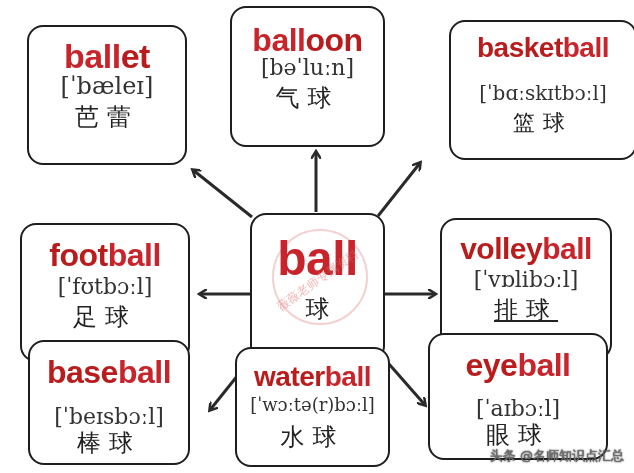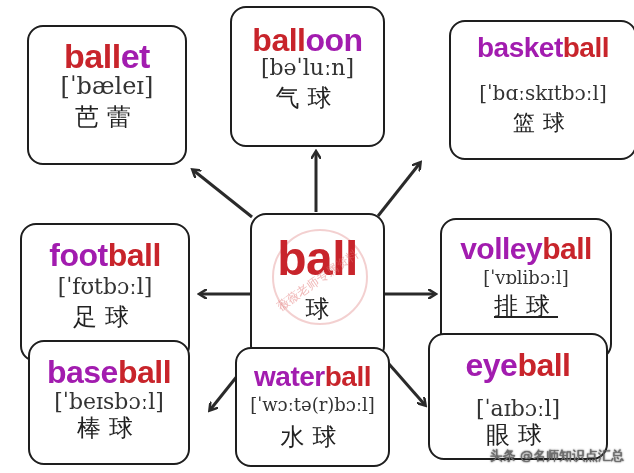--- a/index.html
+++ b/index.html
@@ -2,21 +2,21 @@
 <html><head>
 <meta charset="utf-8">
 <style>
   html, body { margin:0; padding:0; }
   body { width:634px; height:473px; background:#ffffff; position:relative; overflow:hidden;
          font-family:"Liberation Serif", serif; }
   .box { position:absolute; border:2px solid #1e1e1e; border-radius:16px; background:#fff;
          box-sizing:border-box; text-align:center; }
   .word { font-family:"Liberation Sans", sans-serif; font-weight:bold; letter-spacing:-0.5px;
           line-height:1; display:block; white-space:nowrap; }
-  .word .dark { color:#a21caf;text-align:right; }
+  .word .dark { color:#b91c1c;text-align:right; }
   .word .red { color:#c8242b; }
   .ipa { display:block; font-family:"DejaVu Serif", serif; color:#333; white-space:nowrap; line-height:1.1; }
   .zh { display:block; font-family:"DejaVu Sans", sans-serif; color:#222; letter-spacing:8px; line-height:1.2; }
   svg.arrows { position:absolute; left:0; top:0; }
   .stamp { position:absolute; left:272px; top:228px; width:92px; height:92px; border:2px solid rgba(220,120,120,0.35);
            border-radius:50%; }
   .stamp-text { position:absolute; left:270px; top:272px; font-size:12px; color:rgba(225,110,110,0.5);
                 transform:rotate(-35deg); font-family:"DejaVu Sans", sans-serif; white-space:nowrap; }
   .watermark { position:absolute; right:10px; bottom:8px; font-family:"DejaVu Sans", sans-serif; font-size:13px;
                color:#737373; text-shadow:0 0 2px #333, 0 0 1px #333; white-space:nowrap; }
@@ -80,29 +80,29 @@
     <span class="dark">foot</span><span class="red">ball</span><span class="dark"></span>
   </span>
   <span class="ipa" style="font-size:22px;margin-top:4px;">[ˈfʊtbɔːl]</span>
   <span class="zh" style="font-size:24px;margin-top:4px;">足球</span>
 </div>
 
 <div class="box" style="left:440px;top:218px;width:172px;height:142px;padding-top:14px;">
   <span class="word" style="font-size:30px;">
     <span class="dark">volley</span><span class="red">ball</span><span class="dark"></span>
   </span>
-  <span class="ipa" style="font-size:18px;margin-top:4px;">[ˈvɒlibɔːl]</span>
+  <span class="ipa" style="font-size:22px;margin-top:4px;">[ˈvɒlibɔːl]</span>
   <span class="zh" style="font-size:24px;margin-top:4px;text-decoration:underline;">排球</span>
 </div>
 
 <div class="box" style="left:28px;top:340px;width:162px;height:125px;padding-top:14px;">
   <span class="word" style="font-size:32px;">
     <span class="dark">base</span><span class="red">ball</span><span class="dark"></span>
   </span>
-  <span class="ipa" style="font-size:22px;margin-top:2px;">[ˈbeɪsbɔːl]</span>
+  <span class="ipa" style="font-size:22px;margin-top:17px;">[ˈbeɪsbɔːl]</span>
   <span class="zh" style="font-size:24px;margin-top:0px;">棒球</span>
 </div>
 
 <div class="box" style="left:235px;top:347px;width:155px;height:120px;padding-top:14px;">
   <span class="word" style="font-size:28px;">
     <span class="dark">water</span><span class="red">ball</span><span class="dark"></span>
   </span>
   <span class="ipa" style="font-size:18px;margin-top:4px;">[ˈwɔːtə(r)bɔːl]</span>
   <span class="zh" style="font-size:24px;margin-top:8px;">水球</span>
 </div>

